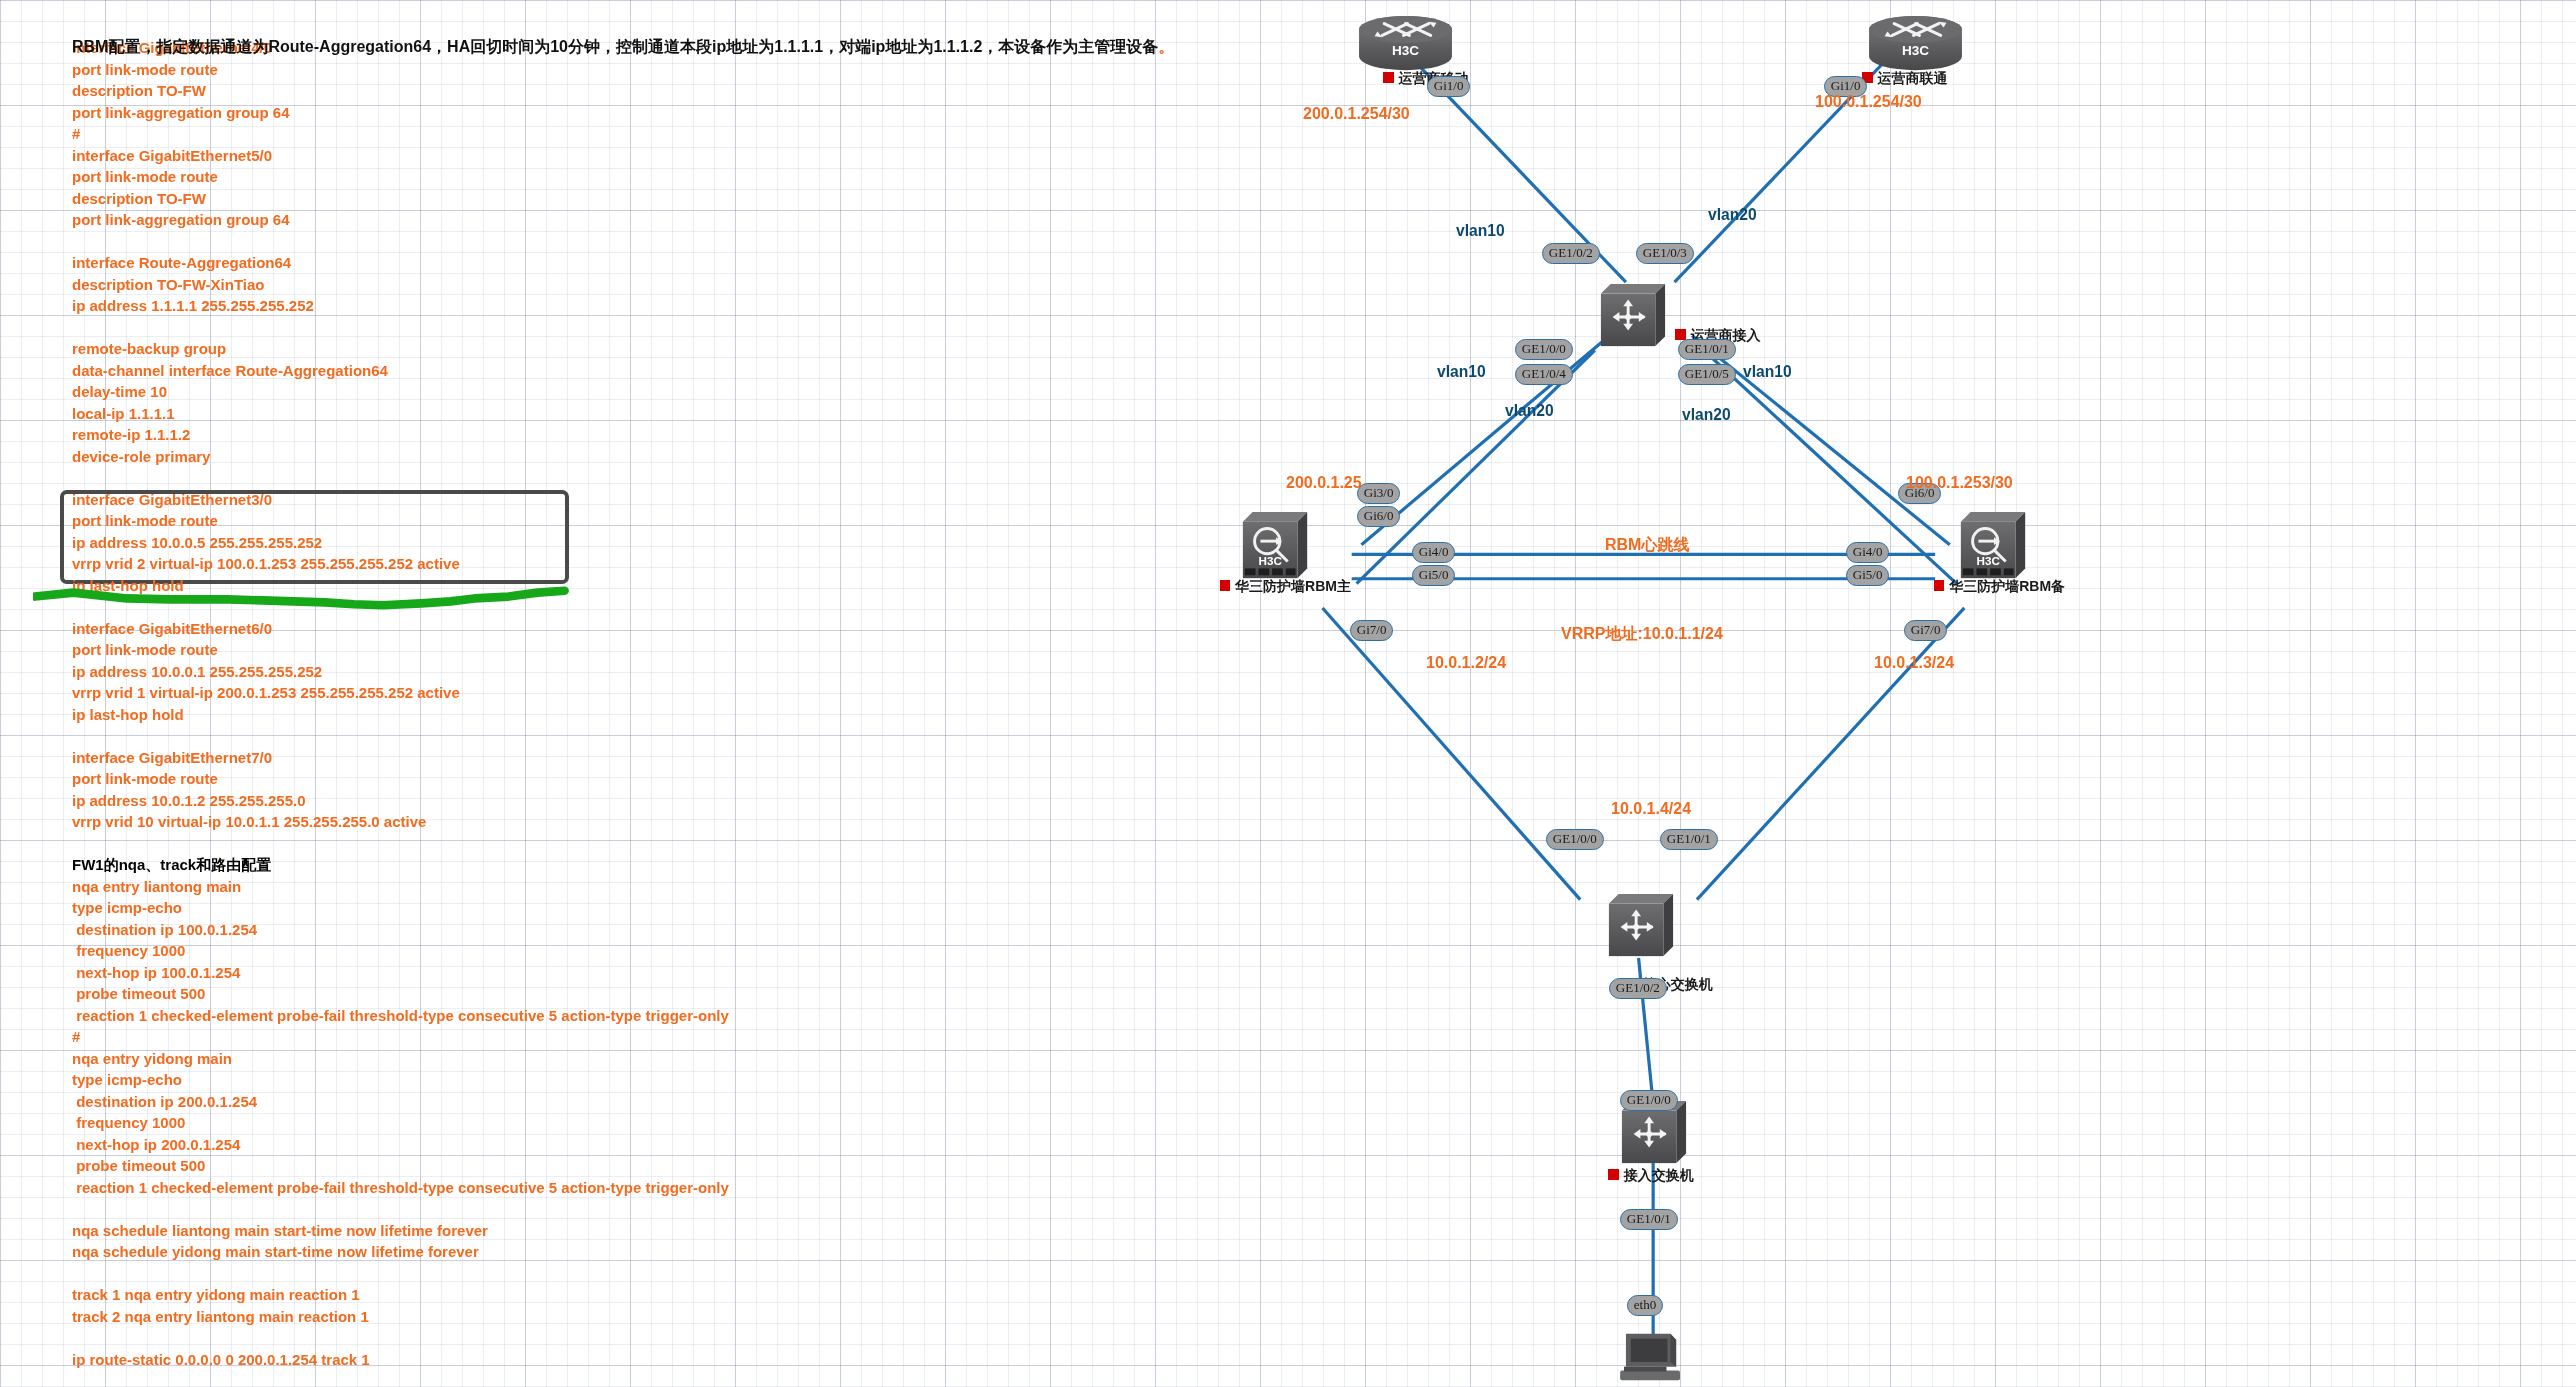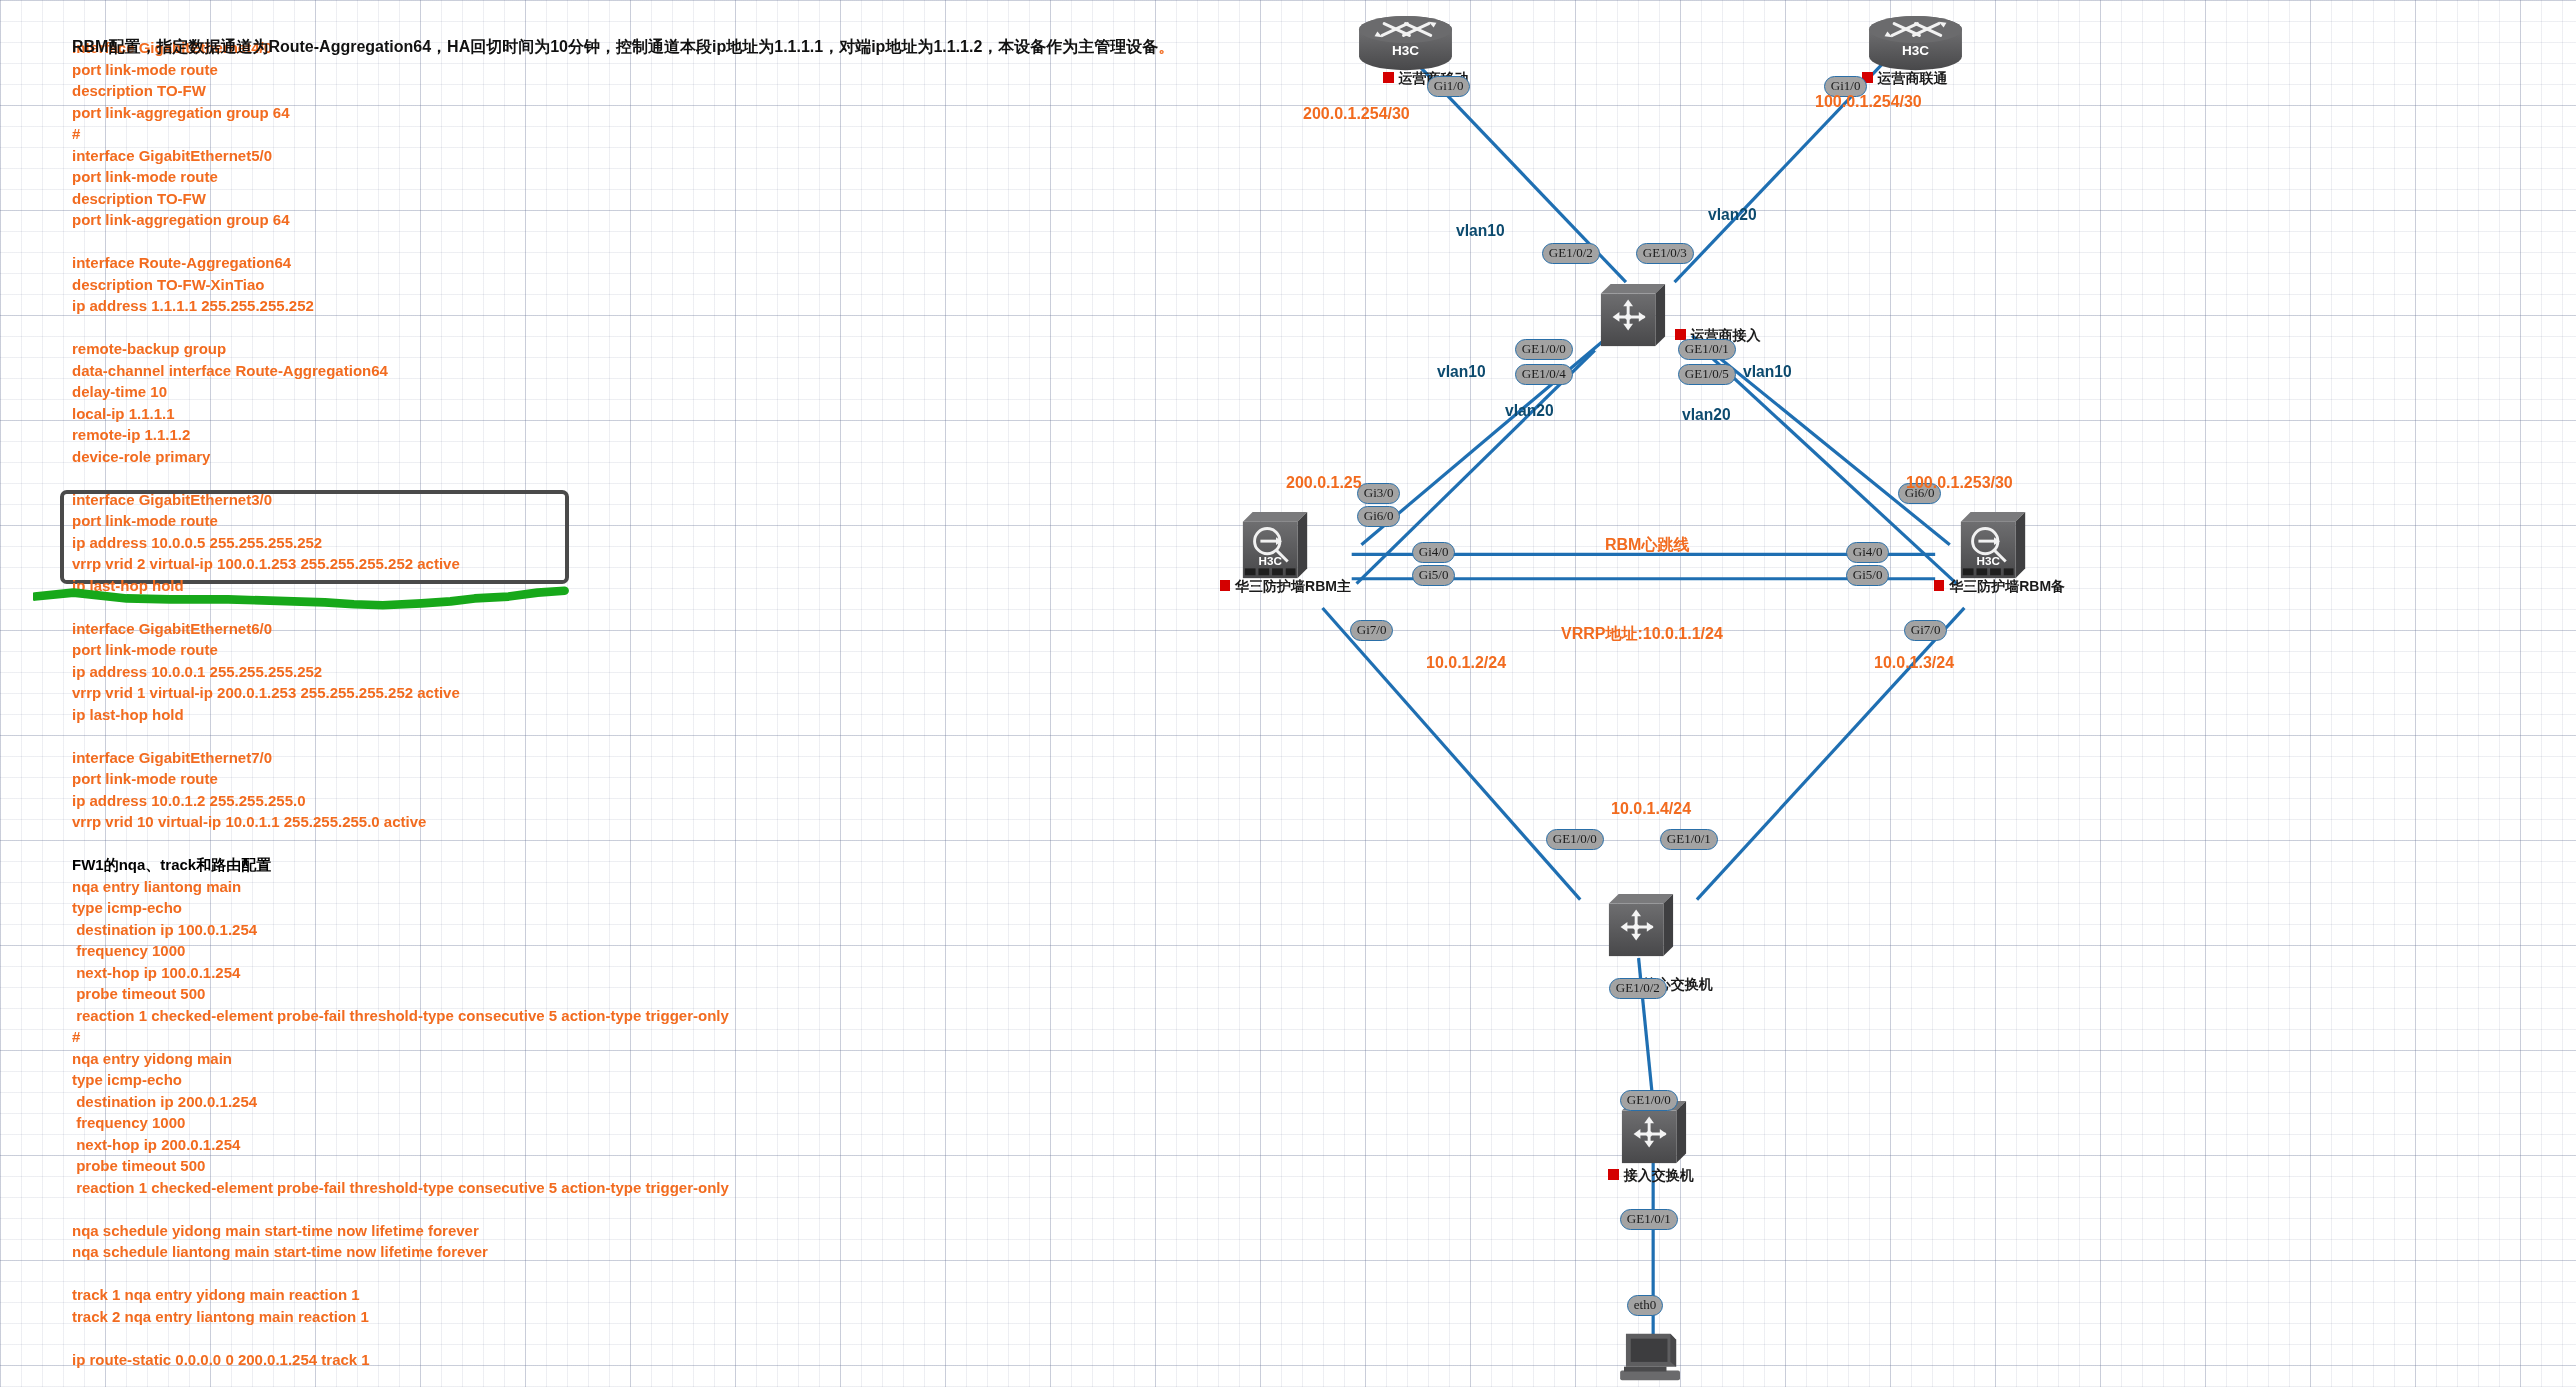--- a/index.html
+++ b/index.html
@@ -136,22 +136,22 @@
     <div class="cfg-line"> reaction 1 checked-element probe-fail threshold-type consecutive 5 action-type trigger-only</div>
     <div class="cfg-line">#</div>
     <div class="cfg-line">nqa entry yidong main</div>
     <div class="cfg-line">type icmp-echo</div>
     <div class="cfg-line"> destination ip 200.0.1.254</div>
     <div class="cfg-line"> frequency 1000</div>
     <div class="cfg-line"> next-hop ip 200.0.1.254</div>
     <div class="cfg-line"> probe timeout 500</div>
     <div class="cfg-line"> reaction 1 checked-element probe-fail threshold-type consecutive 5 action-type trigger-only</div>
     <div class="cfg-line blank">&nbsp;</div>
+    <div class="cfg-line">nqa schedule liantong main start-time now lifetime forever</div>
     <div class="cfg-line">nqa schedule yidong main start-time now lifetime forever</div>
-    <div class="cfg-line">nqa schedule liantong main start-time now lifetime forever</div>
     <div class="cfg-line blank">&nbsp;</div>
     <div class="cfg-line">track 1 nqa entry yidong main reaction 1</div>
     <div class="cfg-line">track 2 nqa entry liantong main reaction 1</div>
     <div class="cfg-line blank">&nbsp;</div>
     <div class="cfg-line">ip route-static 0.0.0.0 0 200.0.1.254 track 1</div>
   </div>
 
 <div id="vrrp-box"></div>
 
 <svg id="green-underline" viewBox="0 0 560 30">

